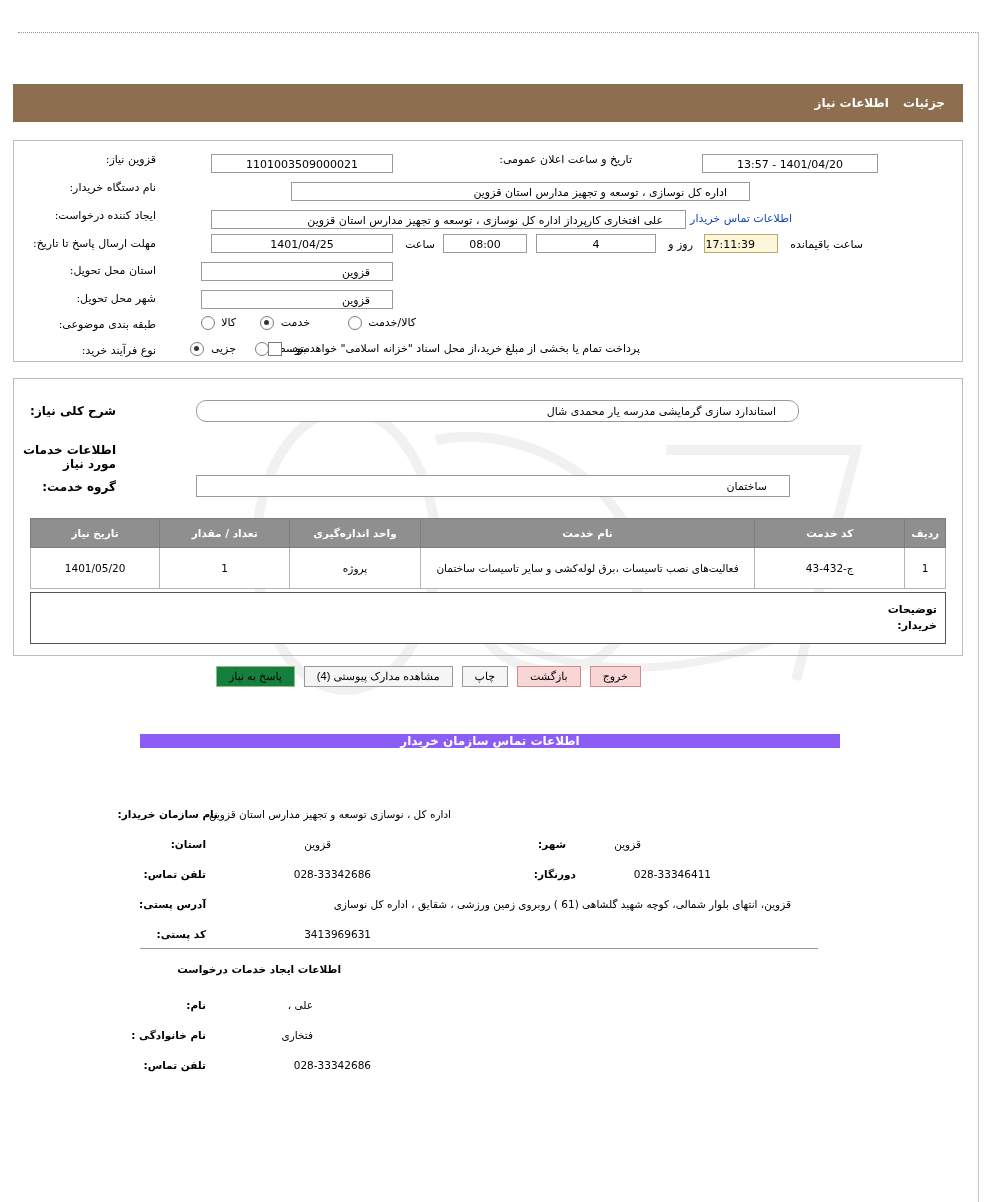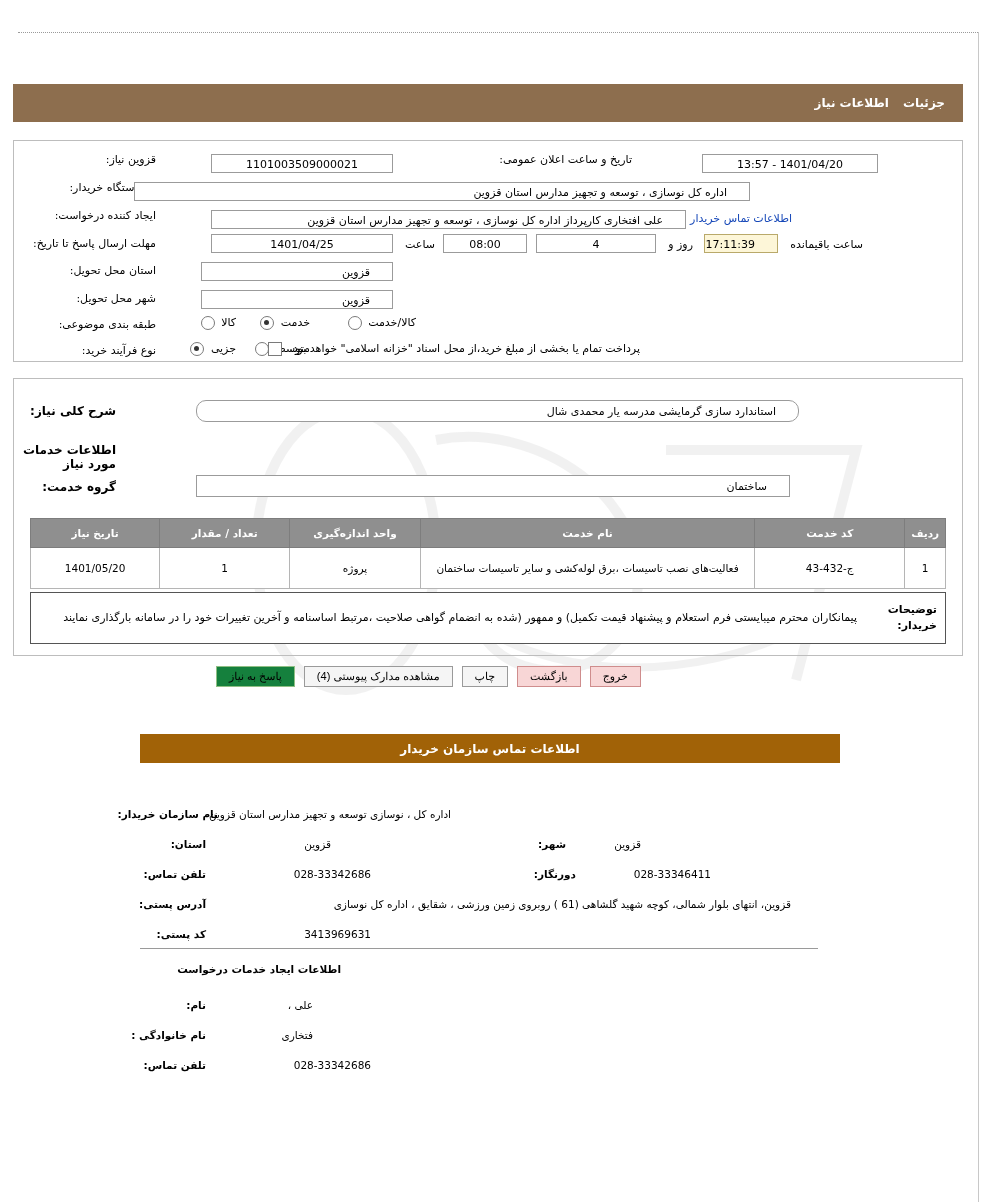--- a/index.html
+++ b/index.html
@@ -198,22 +198,22 @@
   .btn.green { background: #15803d; border-color: #8fbf84; }
   .btn.red { background: #f8d6d6; border-color: #cf8d8d; }
   .btn.plain { background: #f5f5f5; }
 
   
   .contact-bar {
     position: absolute;
     top: 734px;
     right: 156px;
     width: 700px;
-    height: 29px;
-    background: #a16207;
+    height: 14px;
+    background: #8b5cf6;
     color: #fff;
     font-size: 12px;
     font-weight: bold;
     display: flex;
     align-items: center;
     justify-content: center;
   }
   .kv { position: absolute; font-size: 10.5px; }
   .kv b { font-weight: bold; }
   .hr-sep {
@@ -256,21 +256,21 @@
     <div class="field" style="position:absolute; top:154px; right:603px; width:182px;">1101003509000021</div>
 
     <div class="row" style="top:153px; right:364px;">
       <span class="lbl">تاریخ و ساعت اعلان عمومی:</span>
     </div>
     <div class="field" style="position:absolute; top:154px; right:118px; width:176px;">1401/04/20 - 13:57</div>
 
     <div class="row" style="top:181px; right:840px;">
       <span class="lbl">نام دستگاه خریدار:</span>
     </div>
-    <div class="field right" style="position:absolute; top:182px; right:246px; width:616px;">اداره کل نوسازی ، توسعه و تجهیز مدارس استان قزوین</div>
+    <div class="field right" style="position:absolute; top:182px; right:246px; width:459px;">اداره کل نوسازی ، توسعه و تجهیز مدارس استان قزوین</div>
 
     <div class="row" style="top:209px; right:840px;">
       <span class="lbl">ایجاد کننده درخواست:</span>
     </div>
     <div class="field right" style="position:absolute; top:210px; right:310px; width:475px;">علی افتخاری کارپرداز اداره کل نوسازی ، توسعه و تجهیز مدارس استان قزوین</div>
     <a class="link" style="position:absolute; top:212px; right:204px;" href="#">اطلاعات تماس خریدار</a>
 
     <div class="row" style="top:237px; right:840px;">
       <span class="lbl">مهلت ارسال پاسخ تا تاریخ:</span>
     </div>
@@ -348,21 +348,20 @@
           <td>فعالیت‌های نصب تاسیسات ،برق لوله‌کشی و سایر تاسیسات ساختمان</td>
           <td>پروژه</td>
           <td>1</td>
           <td>1401/05/20</td>
         </tr>
       </tbody>
     </table>
 
     <div class="notes-box">
       <span class="notes-lbl">توضیحات خریدار:</span>
-      <span class="notes-txt">پیمانکاران محترم میبایستی فرم استعلام و پیشنهاد قیمت تکمیل) و ممهور (شده به انضمام گواهی صلاحیت ،مرتبط اساسنامه و آخرین تغییرات خود را در سامانه بارگذاری نمایند</span>
     </div>
 
     <div class="btnbar">
       <button class="btn green">پاسخ به نیاز</button>
       <button class="btn plain">مشاهده مدارک پیوستی (4)</button>
       <button class="btn plain">چاپ</button>
       <button class="btn red">بازگشت</button>
       <button class="btn red">خروج</button>
     </div>
 

